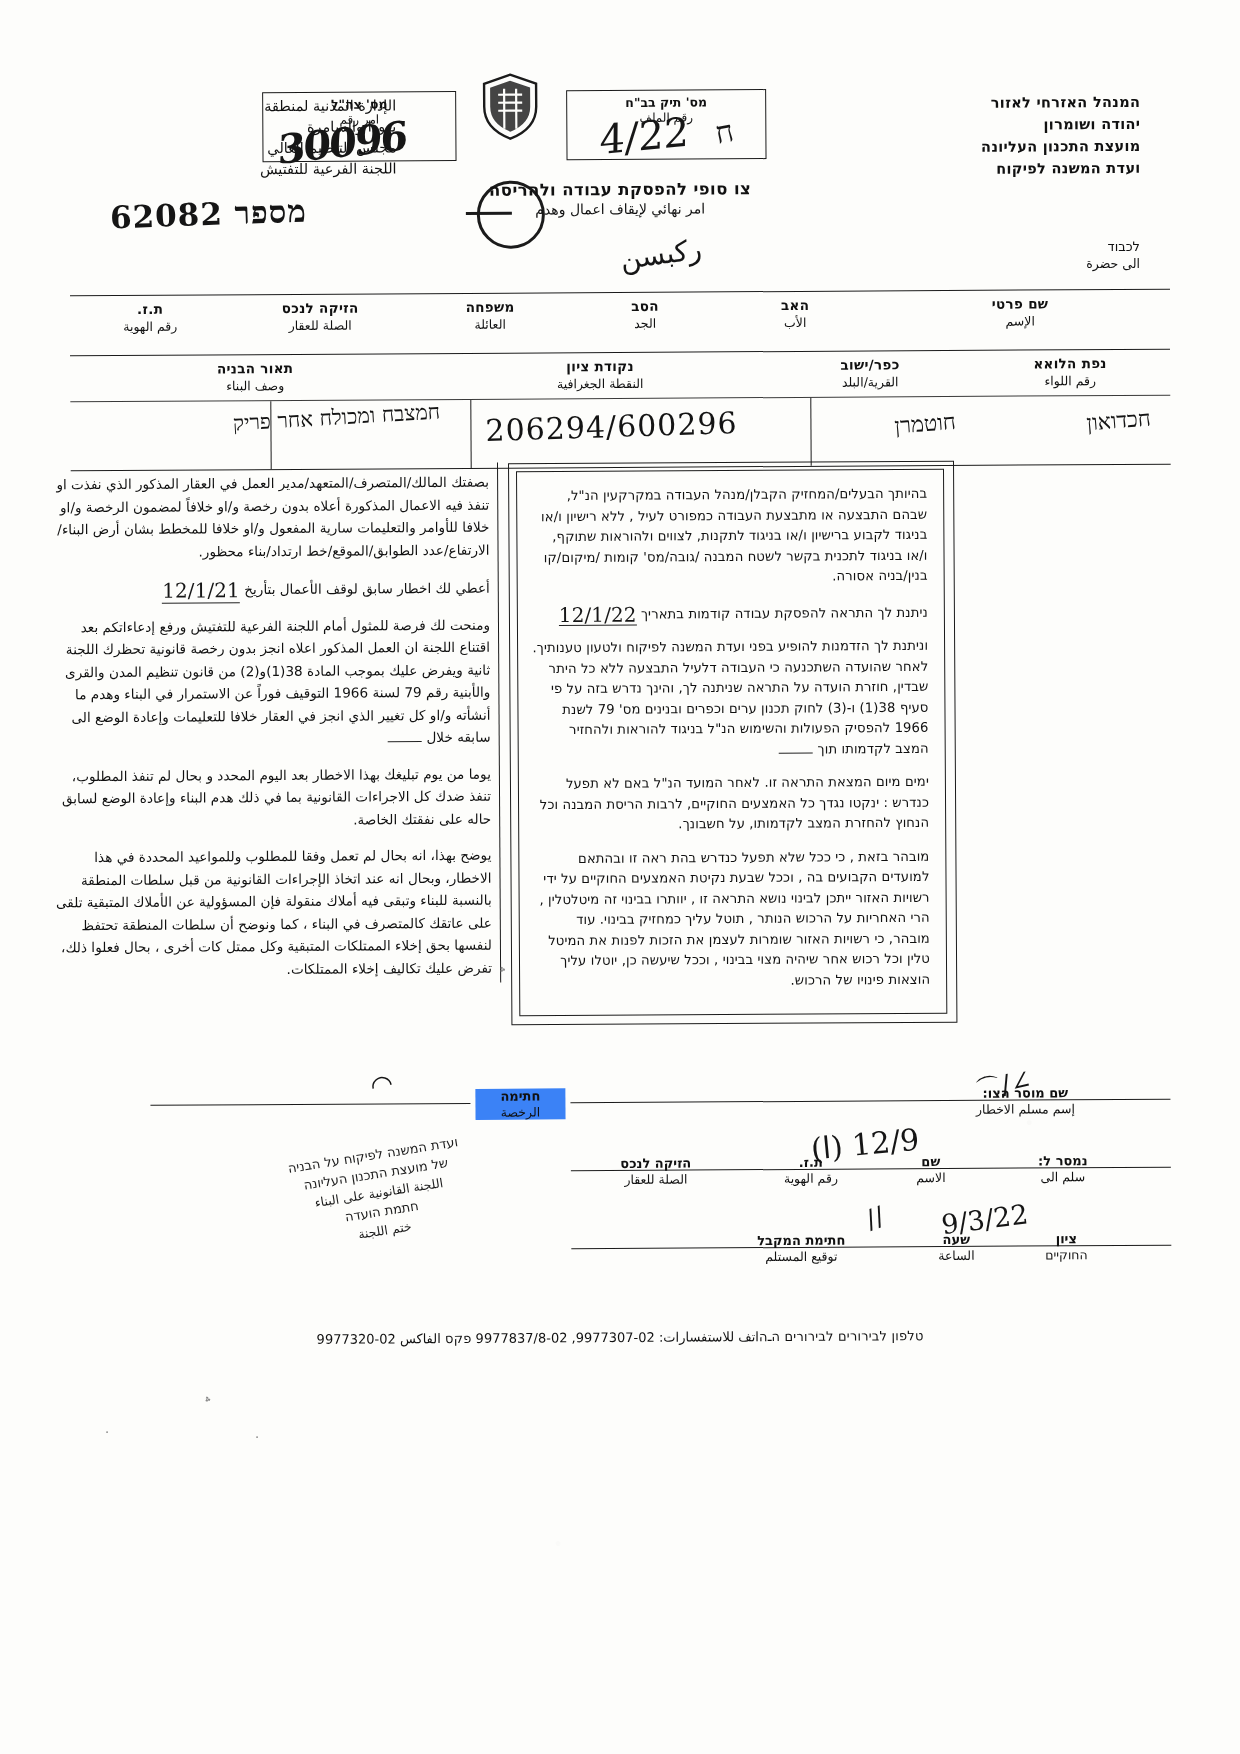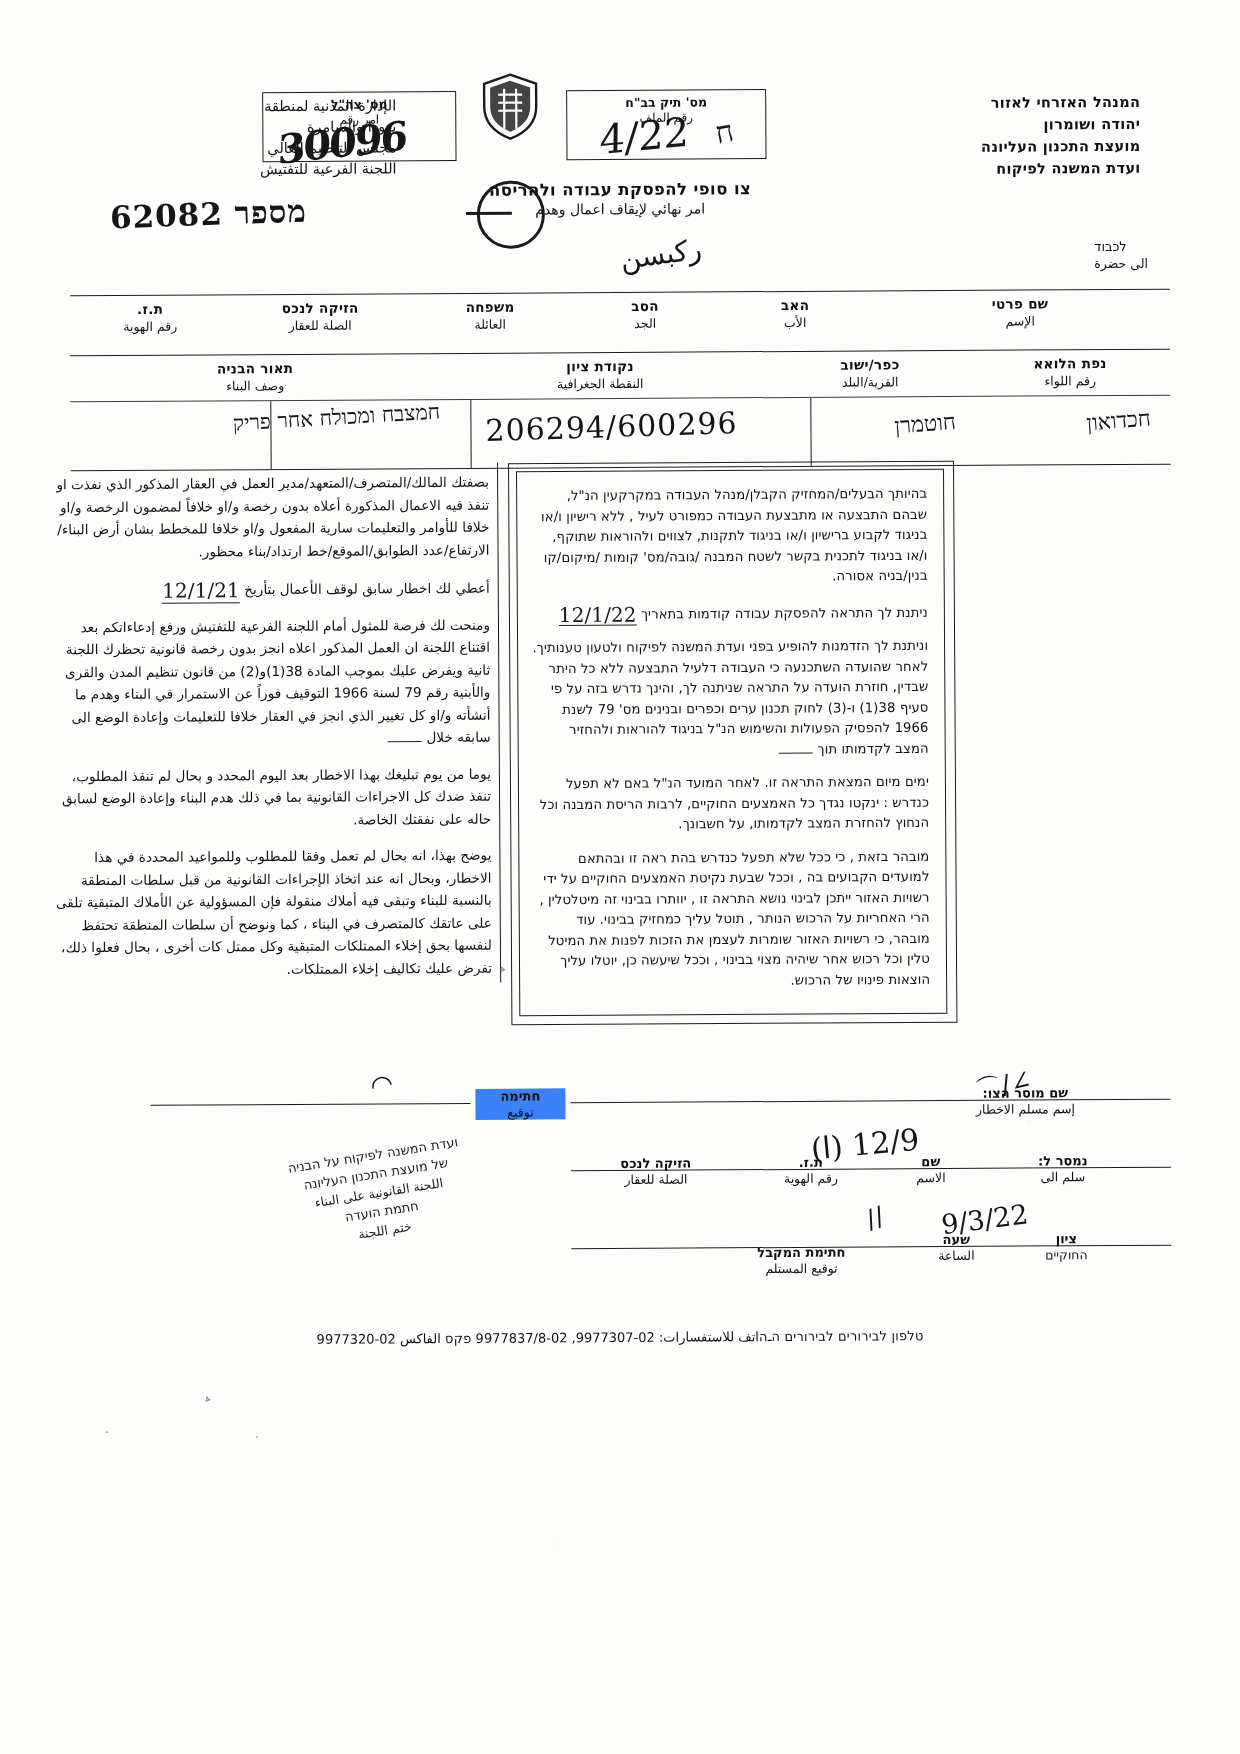--- a/index.html
+++ b/index.html
@@ -85,21 +85,21 @@
   .doc-title .he{font-size:16.5px;font-weight:700;letter-spacing:.4px;}
   .doc-title .ar{font-size:14px;margin-top:2px;}
 
   .bignum{
     position:absolute;left:110px;top:196px;direction:rtl;
     font-size:31px;font-weight:700;letter-spacing:1px;
     font-family:"DejaVu Serif","Liberation Serif",serif;
     transform:rotate(-2deg);
   }
 
-  .toline{position:absolute;right:92px;top:238px;direction:rtl;text-align:left;font-size:13px;line-height:17px;}
+  .toline{position:absolute;right:100px;top:238px;direction:rtl;text-align:right;font-size:13px;line-height:17px;}
   .toline .ar{font-size:12.5px;}
   .to-hw{
     position:absolute;left:620px;top:238px;font-size:28px;
     transform:rotate(-8deg);font-family:"DejaVu Serif",serif;
   }
 
   
   .tbl{position:absolute;left:70px;width:1100px;}
   .tbl-rule{border-top:1.6px solid #1b1b1b;}
   .tbl-rule.thin{border-top:1.1px solid #3a3a3a;}
@@ -335,21 +335,21 @@
 
     <div class="rule" style="left:500px;top:72px;width:600px;"></div>
     <div class="rule" style="left:80px;top:72px;width:320px;"></div>
 
     <div class="sigrow sig-lbl" style="right:60px;top:58px;width:170px;">
       <div class="he">שם מוסר הצו:</div>
       <div class="ar">إسم مسلم الاخطار</div>
     </div>
     <div class="sigrow sig-lbl" style="left:405px;top:58px;width:90px;background:#3b82f6;">
       <div class="he">חתימה</div>
-      <div class="ar">توقيع</div>
+      <div class="ar">الرخصة</div>
     </div>
     <div class="ink" style="position:absolute;left:905px;top:40px;font-size:26px;transform:rotate(-12deg);">⌒/∠</div>
     <div class="ink" style="position:absolute;left:300px;top:38px;font-size:26px;transform:rotate(-12deg);">◠</div>
 
     <div class="rule" style="left:500px;top:140px;width:600px;"></div>
     <div class="sigrow sig-lbl" style="right:48px;top:126px;width:120px;">
       <div class="he">נמסר ל:</div>
       <div class="ar">سلم الى</div>
     </div>
     <div class="ink" style="position:absolute;left:740px;top:98px;font-size:30px;transform:rotate(-5deg);">(ا)&nbsp;12/9</div>
@@ -369,21 +369,21 @@
 
     <div class="rule" style="left:500px;top:218px;width:600px;"></div>
     <div class="sigrow sig-lbl" style="right:60px;top:204px;width:90px;">
       <div class="he">ציון</div>
       <div class="ar">החוקיים</div>
     </div>
     <div class="sigrow sig-lbl" style="right:175px;top:204px;width:80px;">
       <div class="he">שעה</div>
       <div class="ar">الساعة</div>
     </div>
-    <div class="sigrow sig-lbl" style="right:290px;top:216px;width:160px;">
+    <div class="sigrow sig-lbl" style="right:290px;top:204px;width:160px;">
       <div class="he">חתימת המקבל</div>
       <div class="ar">توقيع المستلم</div>
     </div>
     <div class="ink" style="position:absolute;left:870px;top:176px;font-size:27px;transform:rotate(-7deg);">9/3/22</div>
     <div class="ink" style="position:absolute;left:795px;top:174px;font-size:26px;transform:rotate(-20deg);">//</div>
   </div>
 
   <div class="stampblock">
     <div>ועדת המשנה לפיקוח על הבניה</div>
     <div>של מועצת התכנון העליונה</div>

